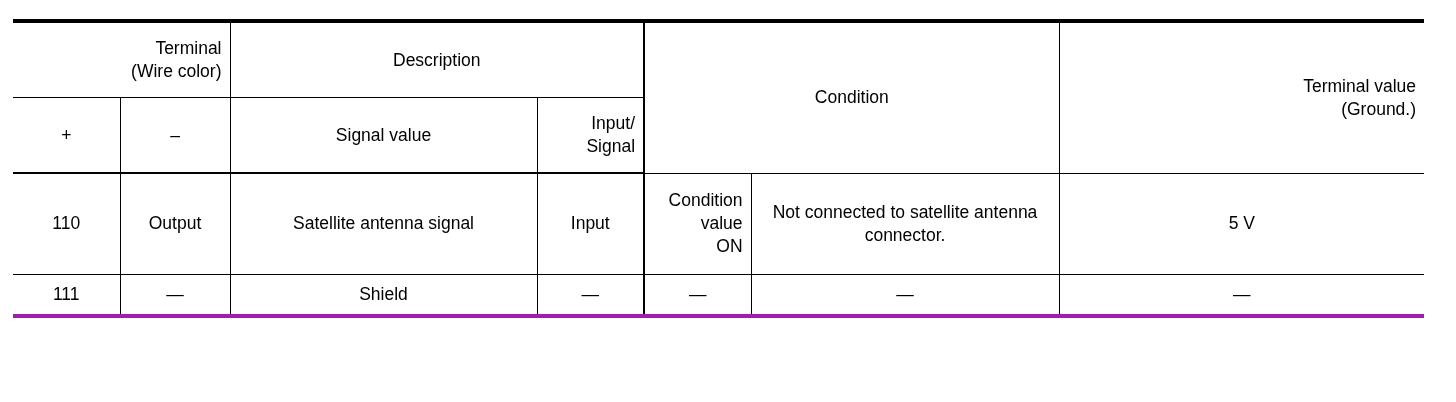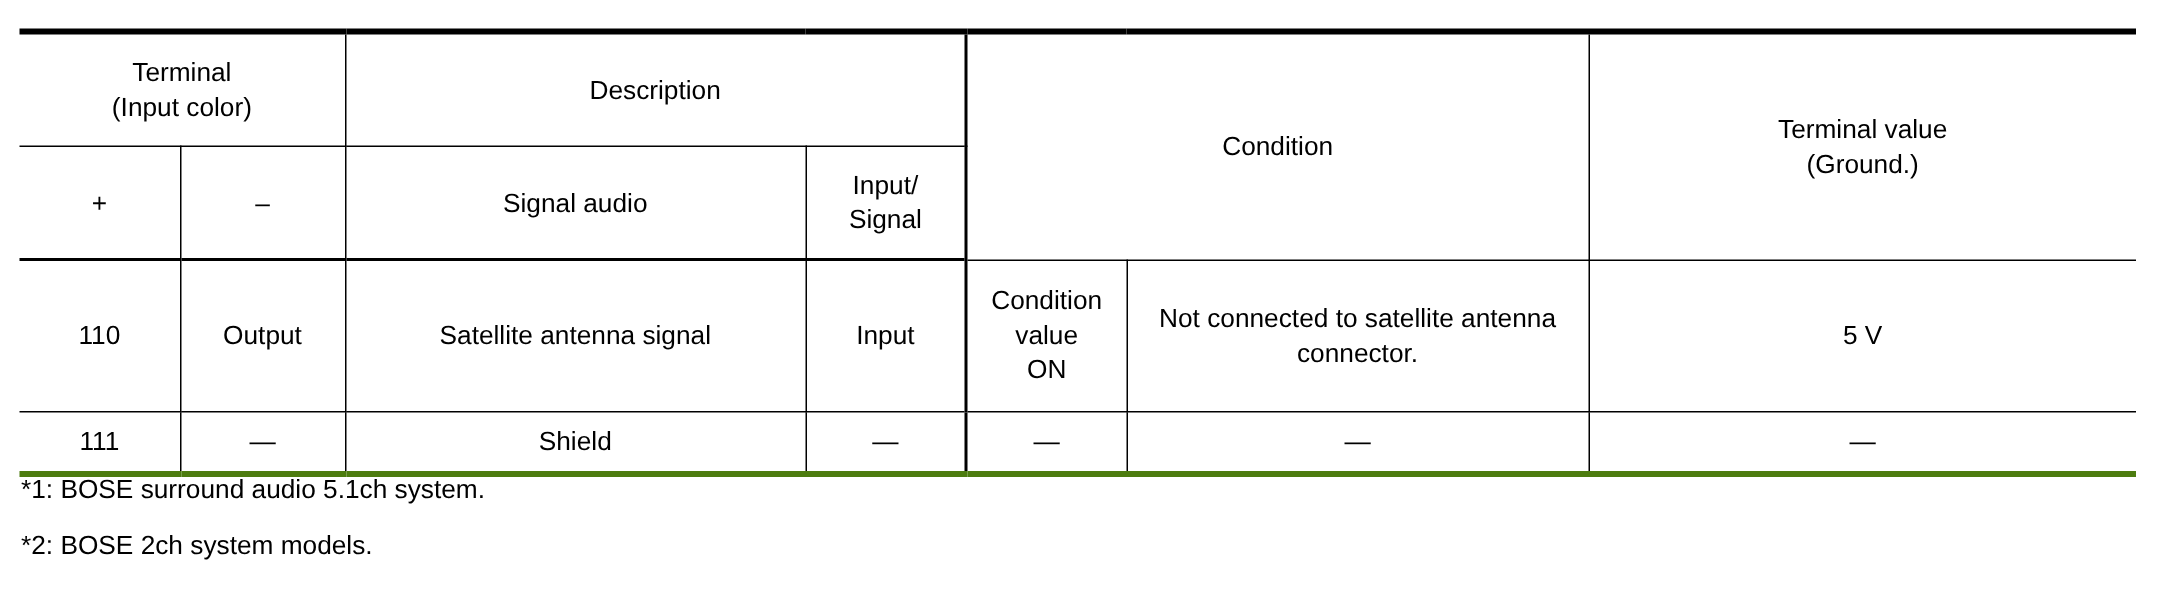--- a/index.html
+++ b/index.html
@@ -24,35 +24,35 @@
   .spec-table td{
     border:1px solid #000000;
     padding:0 8px;
     vertical-align:middle;
     text-align:center;
     line-height:1.30;
     font-weight:400;
   }
   
   .spec-table tr:first-child td{border-top:4px solid #000;}
-  .spec-table tr:last-child td{border-bottom:4px solid #4d7c0f;}
+  .spec-table tr:last-child td{border-bottom:4px solid #a21caf;}
   .spec-table td.edge-l{border-left:none;}
   .spec-table td.edge-r{border-right:none;}
   
   .spec-table td.hdr-bottom{border-bottom:2.5px solid #000;}
   
   .spec-table td.thick-l{border-left:2.5px solid #000;}
 
   .left-txt{text-align:left;margin-left:28px;}
   .tall{height:74px;}
   .hdr2{height:74px;}
   .row-110{height:101px;}
   .row-111{height:42px;}
 
-  .cellline{display:block;}
+  .cellline{display:block;text-align:right;}
 
   
   .notes{
     position:absolute;
     left:14px;top:318px;
     font-size:17.5px;
     line-height:1.0;
   }
   .note{margin-bottom:19px;white-space:nowrap;}
 </style>
@@ -69,34 +69,34 @@
       <col style="width:107px">
       <col style="width:107px">
       <col style="width:308px">
       <col style="width:365px">
     </colgroup>
     <tbody>
 
       <tr>
         <td class="edge-l tall" colspan="2">
           <span class="cellline">Terminal</span>
-          <span class="cellline">(Input color)</span>
+          <span class="cellline">(Wire color)</span>
         </td>
         <td class="tall" colspan="2">Description</td>
         <td class="tall thick-l" colspan="2" rowspan="2">Condition</td>
         <td class="tall edge-r" rowspan="2">
           <span class="cellline">Terminal value</span>
           <span class="cellline">(Ground.)</span>
         </td>
       </tr>
 
       <tr>
         <td class="edge-l hdr2 hdr-bottom">+</td>
         <td class="hdr2 hdr-bottom">–</td>
-        <td class="hdr2 hdr-bottom">Signal audio</td>
+        <td class="hdr2 hdr-bottom">Signal value</td>
         <td class="hdr2 hdr-bottom">
           <span class="cellline">Input/</span>
           <span class="cellline">Signal</span>
         </td>
       </tr>
 
       <tr class="row-110">
         <td class="edge-l">110</td>
         <td>Output</td>
         <td>Satellite antenna signal</td>
@@ -115,18 +115,14 @@
         <td>—</td>
         <td class="left-txt">Shield</td>
         <td>—</td>
         <td class="thick-l">—</td>
         <td>—</td>
         <td class="edge-r">—</td>
       </tr>
     </tbody>
   </table>
 
-  <div class="notes">
-    <div class="note">*1: BOSE surround audio 5.1ch system.</div>
-    <div class="note">*2: BOSE 2ch system models.</div>
-  </div>
 
 </div>
 
 </body></html>

